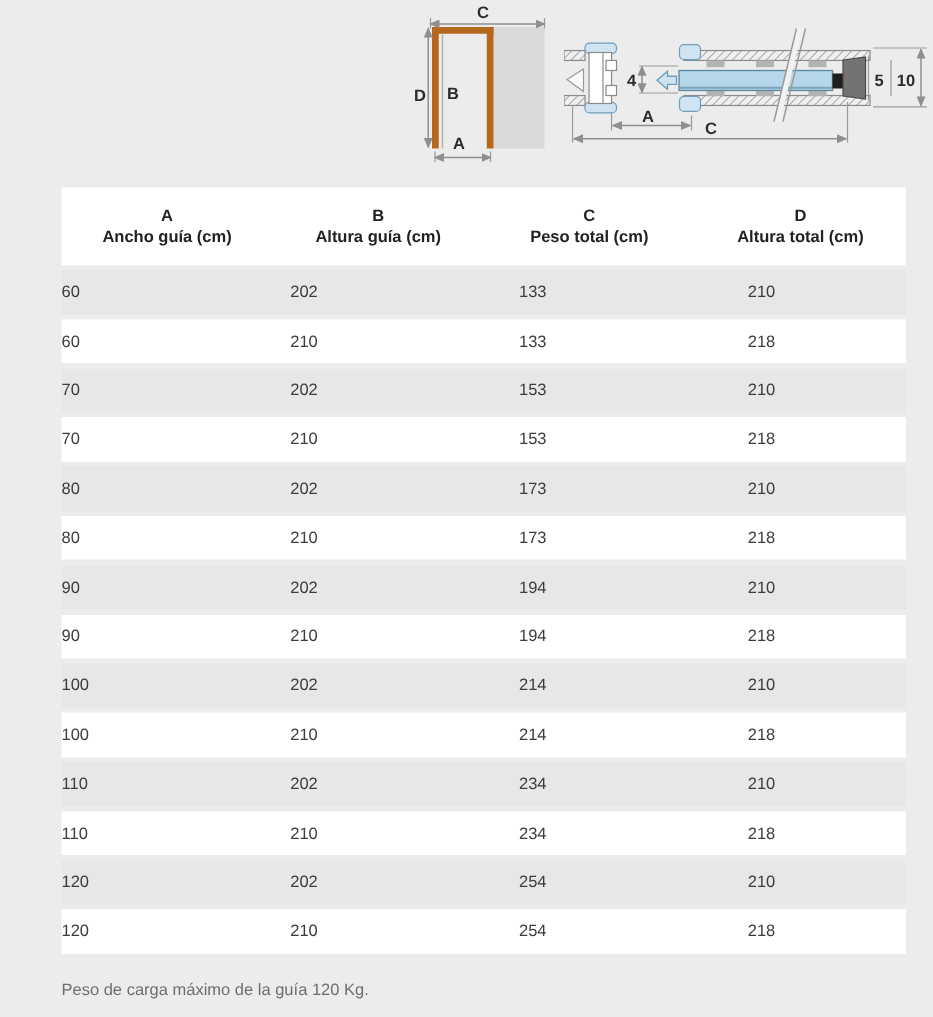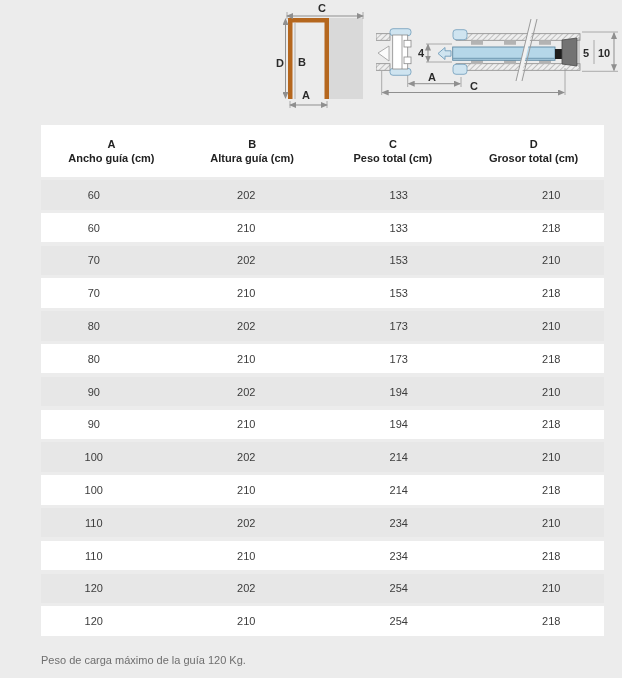--- a/index.html
+++ b/index.html
@@ -21,21 +21,21 @@
   .size-table{position:absolute;left:41px;top:125px;width:563px;}
   .thead{
     background:#ffffff;height:52px;margin-bottom:3px;
     display:grid;grid-template-columns:repeat(4,1fr);
     align-items:center;text-align:center;
   }
   .thcell{font-size:11px;font-weight:bold;color:#222;line-height:14px;}
   .trow{
     display:grid;grid-template-columns:repeat(4,1fr);
     height:29.5px;margin-bottom:3.3px;
-    align-items:center;text-align:center;gap:47px;
+    align-items:center;text-align:left;gap:47px;
   }
   .trow:nth-child(odd){background:#e7e7e7;}
   .trow:nth-child(even){background:#ffffff;}
   .tcell{font-size:11px;color:#3c3c3c;}
 
   .notes{position:absolute;left:41px;top:653px;font-size:11px;color:#6e6e6e;line-height:15px;}
 </style>
 </head>
 <body>
 
@@ -167,21 +167,21 @@
     <div class="thcell">
       <div>B</div>
       <div>Altura guía (cm)</div>
     </div>
     <div class="thcell">
       <div>C</div>
       <div>Peso total (cm)</div>
     </div>
     <div class="thcell">
       <div>D</div>
-      <div>Grosor total (cm)</div>
+      <div>Altura total (cm)</div>
     </div>
   </div>
   <div>
       <div class="trow">
         <div class="tcell">60</div>
         <div class="tcell">202</div>
         <div class="tcell">133</div>
         <div class="tcell">210</div>
       </div>
       <div class="trow">

